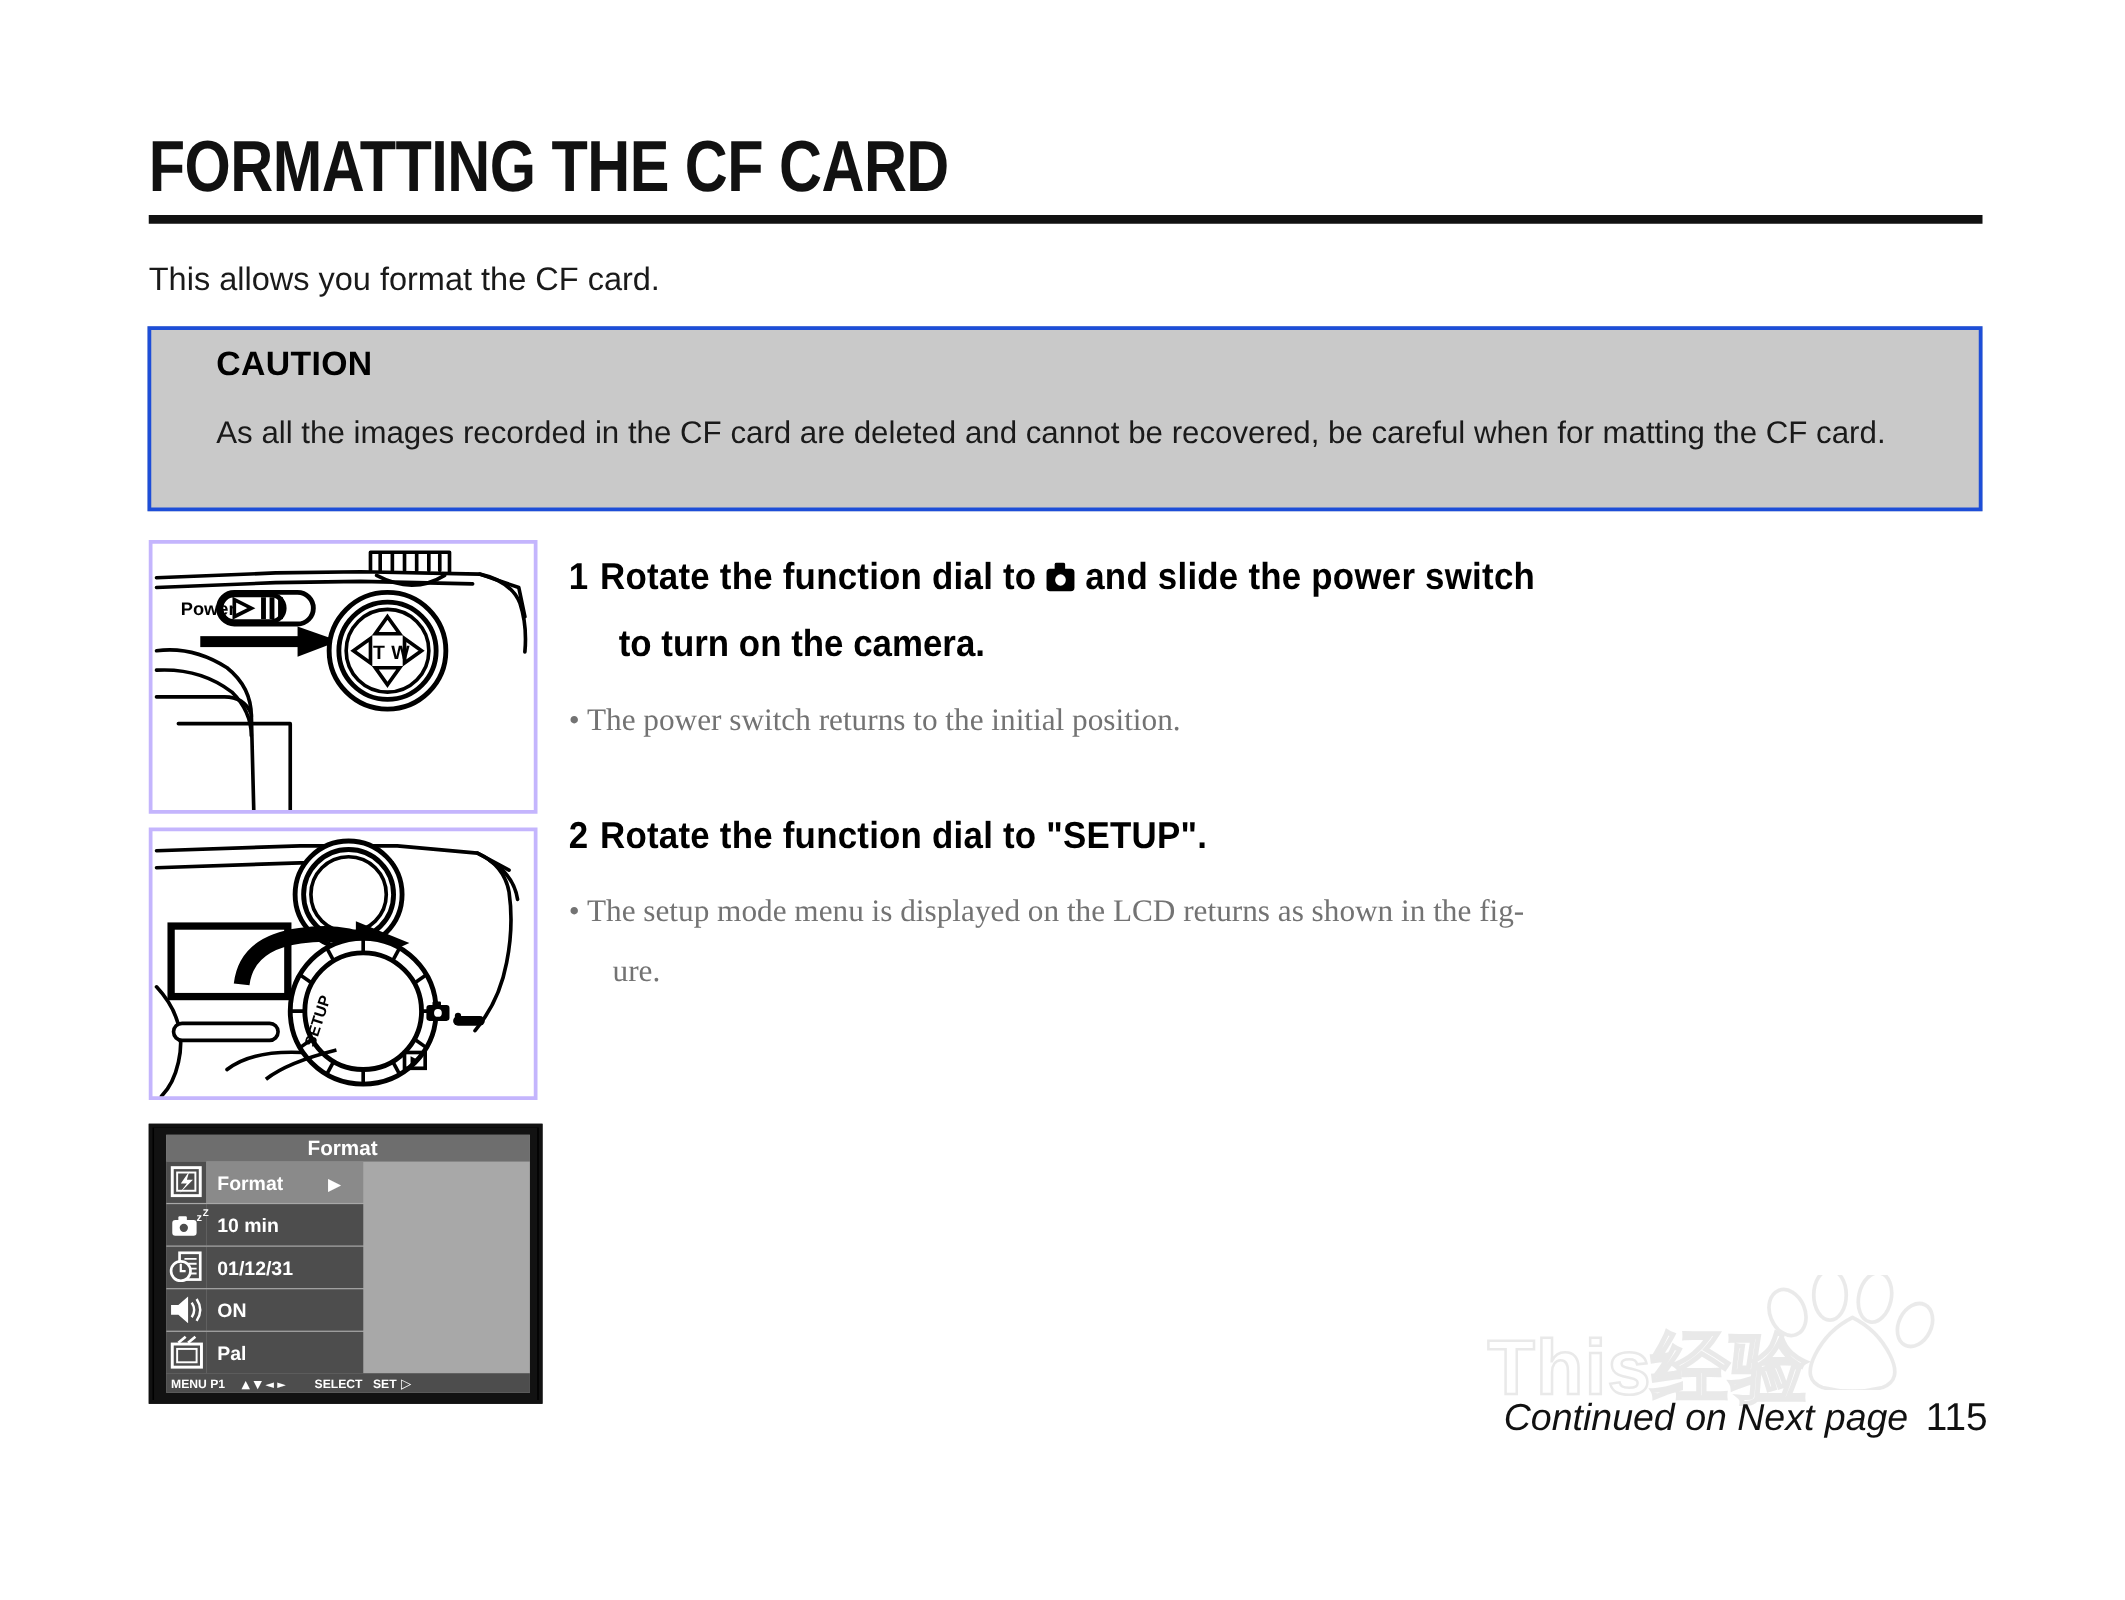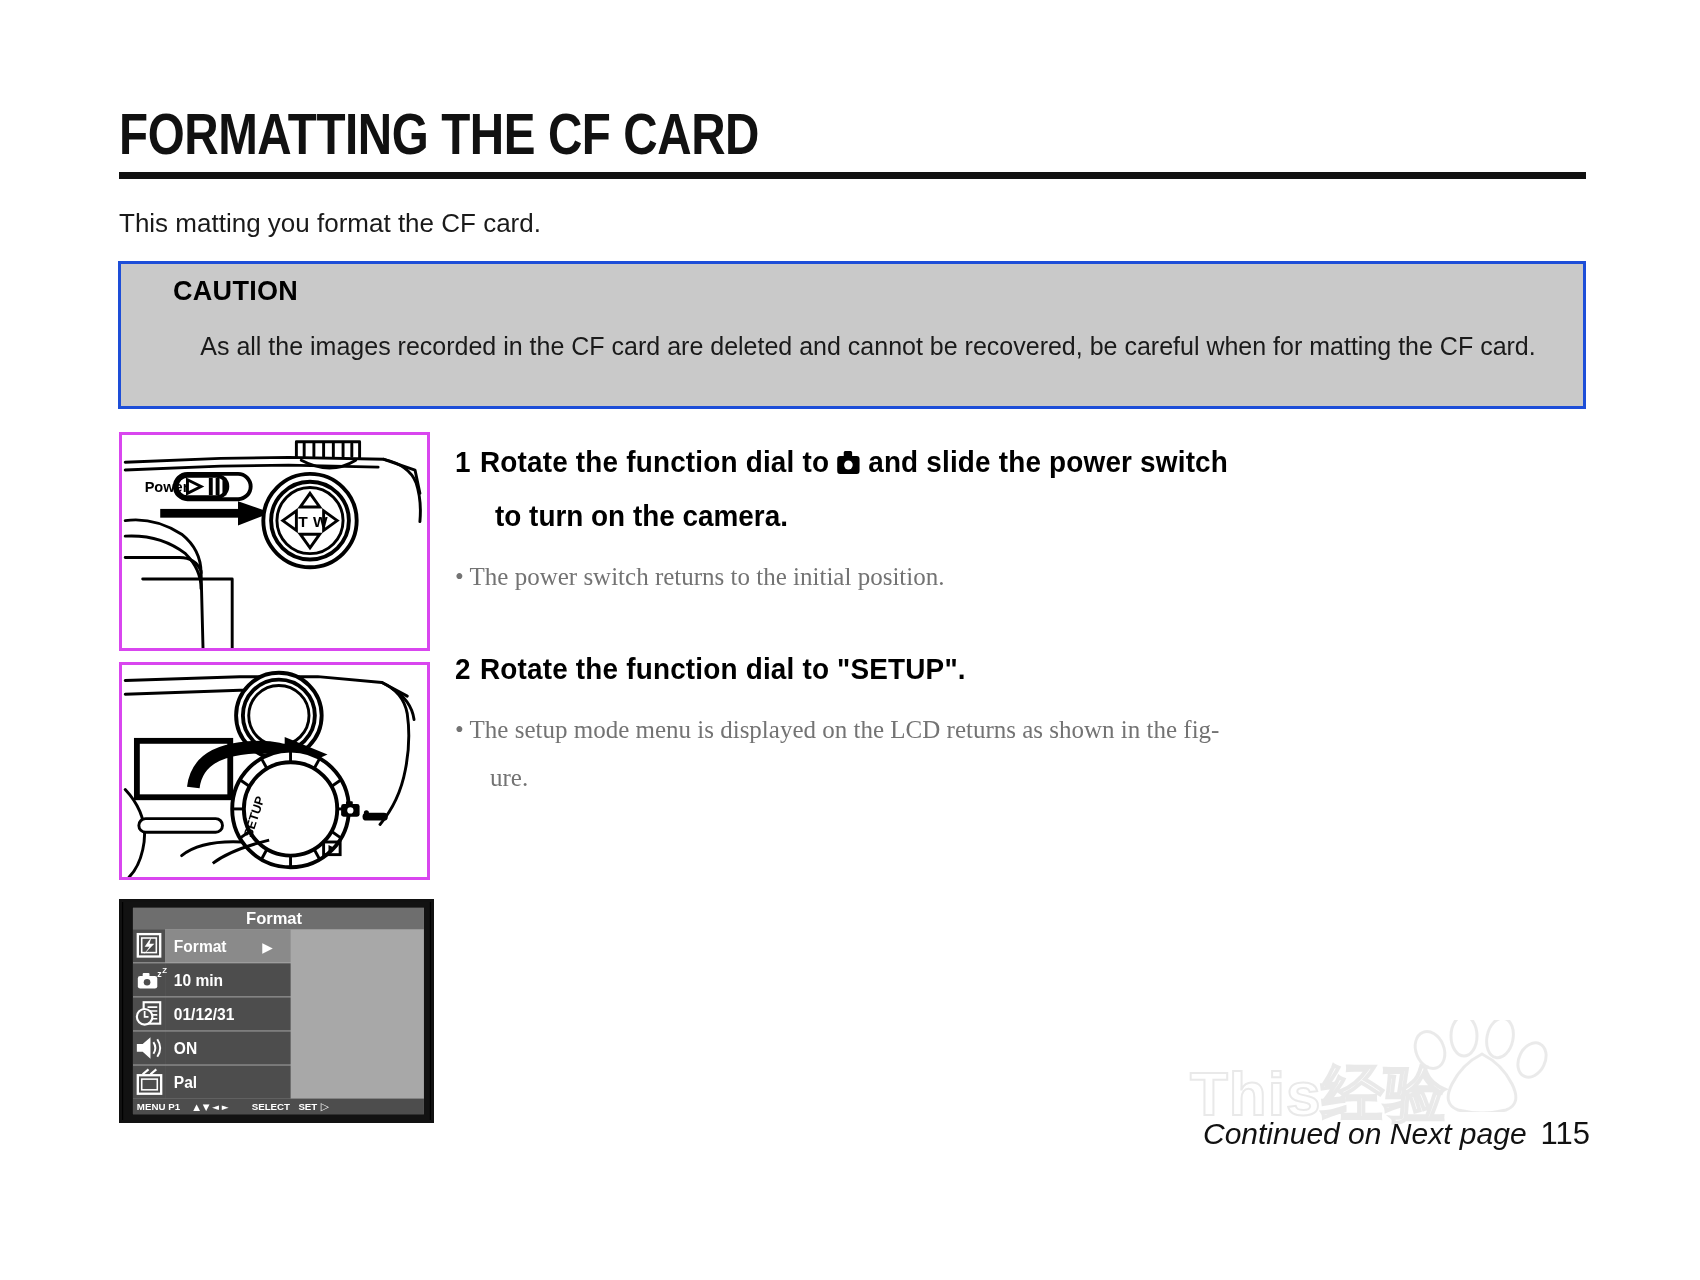--- a/index.html
+++ b/index.html
@@ -75,27 +75,26 @@
     letter-spacing: 0.3px;
   }
   .caution-text {
     position: absolute;
     left: 52px;
     top: 58px;
     width: 1390px;
     font-size: 25px;
     line-height: 49px;
     color: #1a1a1a;
-    text-align: center;
   }
 
   
   .fig {
     position: absolute;
-    border: 3px solid #d946ef;
+    border: 3px solid #c4b5fd;
     box-sizing: border-box;
     background: #fff;
   }
   #fig-camera-back { left: 119px; top: 432px;  width: 311px; height: 219px; }
   #fig-mode-dial   { left: 119px; top: 662px;  width: 311px; height: 218px; }
   #fig-lcd-menu    { left: 119px; top: 899px;  width: 315px; height: 224px; background:#000; border:3px solid #111; }
 
   .fig svg { display: block; width: 100%; height: 100%; }
 
   
@@ -202,21 +201,21 @@
 </head>
 <body>
 
 <div class="page">
 
   <div class="title-block">
     <div class="page-title">FORMATTING THE CF CARD</div>
     <div class="title-rule"></div>
   </div>
 
-  <div class="intro">This matting you format the CF card.</div>
+  <div class="intro">This allows you format the CF card.</div>
 
   <div class="caution-box">
     <div class="caution-title">CAUTION</div>
     <div class="caution-text">As all the images recorded in the CF card are deleted and cannot be recovered, be careful when for  matting the CF card.</div>
   </div>
 
   <div class="fig" id="fig-camera-back">
     <svg viewBox="0 0 311 219" xmlns="http://www.w3.org/2000/svg">
       <g fill="none" stroke="#000" stroke-width="3" stroke-linecap="round" stroke-linejoin="round">
 

